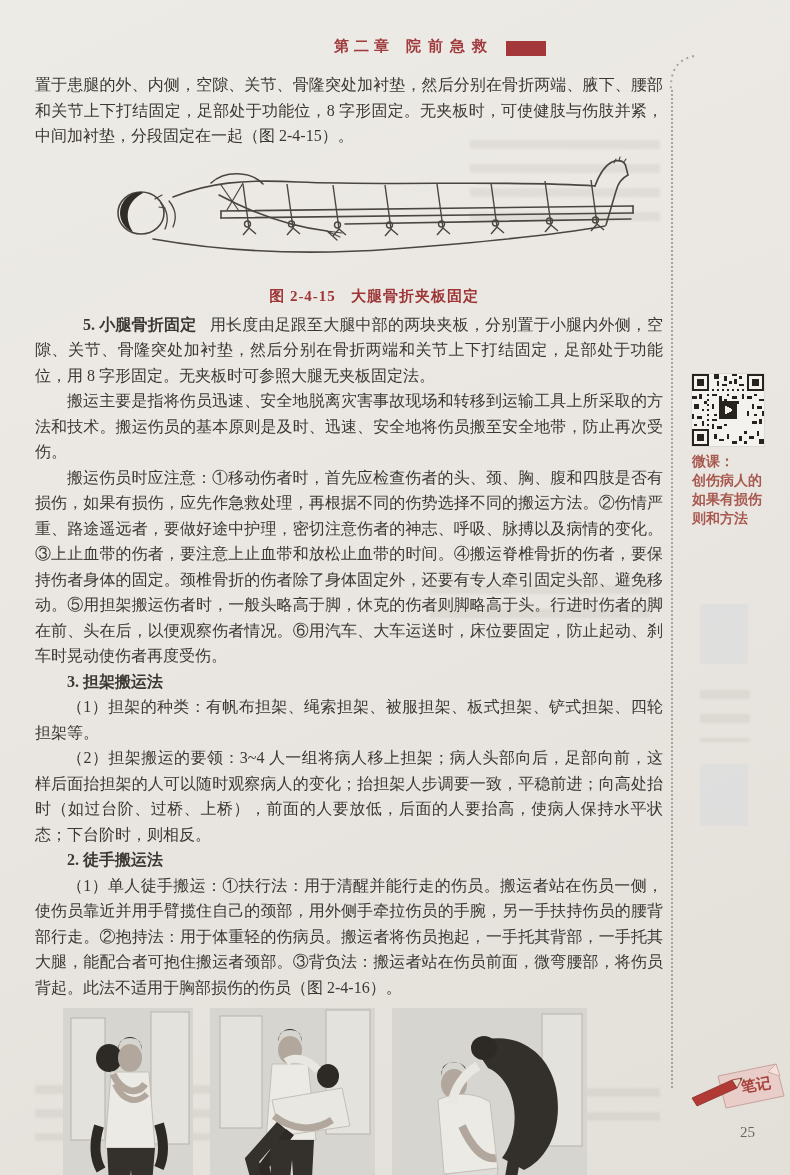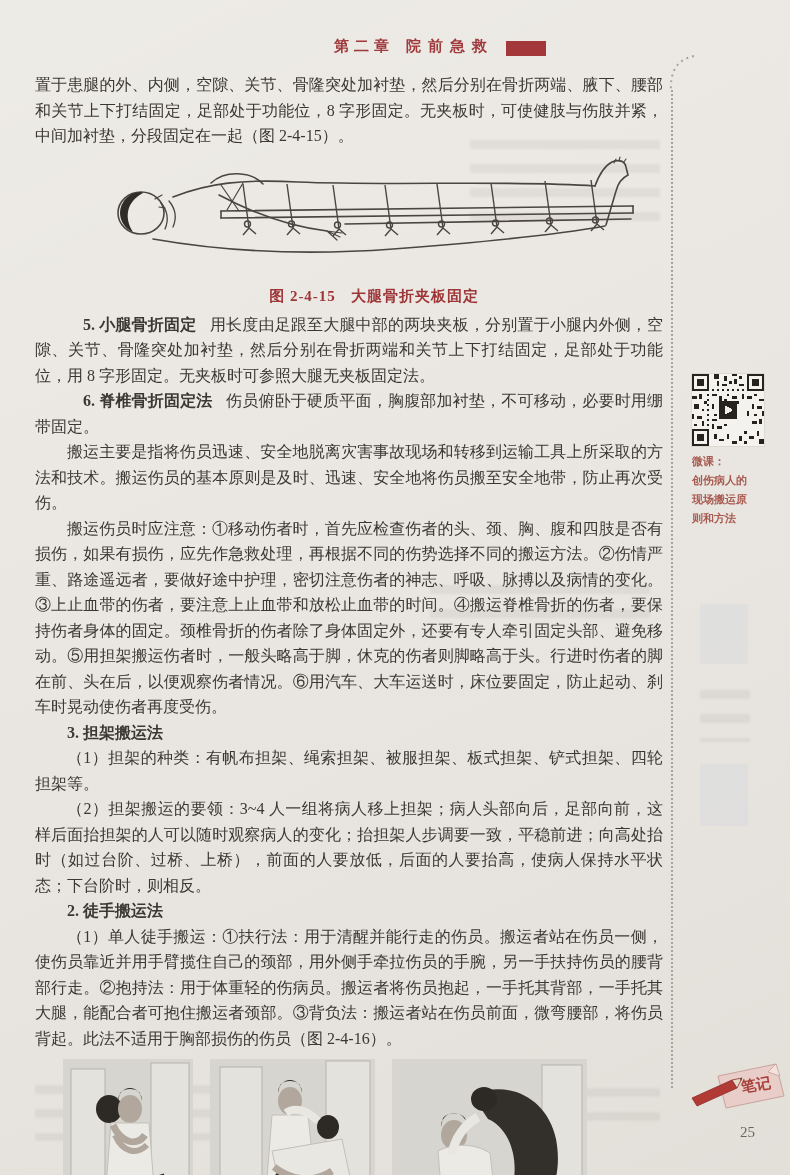--- a/index.html
+++ b/index.html
@@ -29,21 +29,21 @@
   .fig-caption{color:#9e3638;font-weight:bold;font-size:15px;text-align:center;letter-spacing:1px;margin-top:18px;}
   .fig-caption .cap-label{margin-right:1em;}
 
   
   .photos{display:flex;gap:17px;margin:8px 0 0 28px;}
   .photo{background:#d8d6d1;position:relative;overflow:hidden;box-shadow:0 0 0 1px #c2bfb9 inset;}
   .photo svg{display:block;}
 
   
   .qr{position:absolute;left:692px;top:374px;width:72px;height:72px;background:#f4f2ee;box-shadow:0 0 0 1px #dcd8d2;}
-  .micro-caption{position:absolute;left:692px;top:452px;width:96px;font-size:11px;line-height:19px;color:#a85a50;font-weight:bold;}
+  .micro-caption{position:absolute;left:692px;top:452px;width:96px;font-size:14px;line-height:19px;color:#a85a50;font-weight:bold;}
   .ghost-block{position:absolute;background:#d7dade;opacity:.5;border-radius:2px;}
   .ghost-text{position:absolute;background:repeating-linear-gradient(180deg,rgba(110,100,92,.16) 0 9px,transparent 9px 24px);filter:blur(1.2px);opacity:.55;}
   .note-marker{position:absolute;left:684px;top:1056px;}
   .page-number{position:absolute;left:740px;top:1124px;font-size:15px;color:#6a665f;}
 </style>
 </head>
 <body>
 
 <div class="ghost-text" style="left:470px;top:140px;width:190px;height:92px;"></div>
 <div class="ghost-text" style="left:430px;top:585px;width:220px;height:40px;"></div>
@@ -109,21 +109,20 @@
       <use href="#tie" transform="translate(452,53)"></use>
       <use href="#tie" transform="translate(498,52)"></use>
     </svg>
     <div class="fig-caption">
       <span class="cap-label">图 2-4-15</span><span>大腿骨折夹板固定</span>
     </div>
   </div>
 
   <p class="indent"><span class="lead">5. 小腿骨折固定</span><span>用长度由足跟至大腿中部的两块夹板，分别置于小腿内外侧，空隙、关节、骨隆突处加衬垫，然后分别在骨折两端和关节上下打结固定，足部处于功能位，用 8 字形固定。无夹板时可参照大腿无夹板固定法。</span></p>
 
-  <p class="indent"><span class="lead">6. 脊椎骨折固定法</span><span>伤员俯卧于硬质平面，胸腹部加衬垫，不可移动，必要时用绷带固定。</span></p>
 
 
   <p class="indent">搬运主要是指将伤员迅速、安全地脱离灾害事故现场和转移到运输工具上所采取的方法和技术。搬运伤员的基本原则是及时、迅速、安全地将伤员搬至安全地带，防止再次受伤。</p>
 
   <p class="indent">搬运伤员时应注意：①移动伤者时，首先应检查伤者的头、颈、胸、腹和四肢是否有损伤，如果有损伤，应先作急救处理，再根据不同的伤势选择不同的搬运方法。②伤情严重、路途遥远者，要做好途中护理，密切注意伤者的神志、呼吸、脉搏以及病情的变化。③上止血带的伤者，要注意上止血带和放松止血带的时间。④搬运脊椎骨折的伤者，要保持伤者身体的固定。颈椎骨折的伤者除了身体固定外，还要有专人牵引固定头部、避免移动。⑤用担架搬运伤者时，一般头略高于脚，休克的伤者则脚略高于头。行进时伤者的脚在前、头在后，以便观察伤者情况。⑥用汽车、大车运送时，床位要固定，防止起动、刹车时晃动使伤者再度受伤。</p>
 
   <p class="indent subhead">3. 担架搬运法</p>
 
   <p class="indent">（1）担架的种类：有帆布担架、绳索担架、被服担架、板式担架、铲式担架、四轮担架等。</p>
 
@@ -292,21 +291,21 @@
         <rect x="9" y="16" width="1" height="1"></rect>
         <rect x="8" y="18" width="2" height="1"></rect>
     </g>
     <rect x="11" y="11" width="7" height="7" fill="#26231f"></rect>
     <path d="M13.3,12.6 L16.6,14.5 L13.3,16.4 Z" fill="#efede9"></path>
   </svg>
 </div>
 <div class="micro-caption">
   <div>微课：</div>
   <div>创伤病人的</div>
-  <div>现场搬运原</div>
+  <div>如果有损伤</div>
   <div>则和方法</div>
 </div>
 
 <div class="ghost-block" style="left:700px;top:604px;width:48px;height:60px;"></div>
 <div class="ghost-text" style="left:700px;top:690px;width:50px;height:52px;"></div>
 <div class="ghost-block" style="left:700px;top:764px;width:48px;height:62px;"></div>
 
 <div class="note-marker">
   <svg width="104" height="58" viewBox="0 0 104 58">
     <path d="M34,20 L92,8 L100,40 L42,52 Z" fill="#e9cdc8" stroke="#c9a29c" stroke-width="1"></path>

